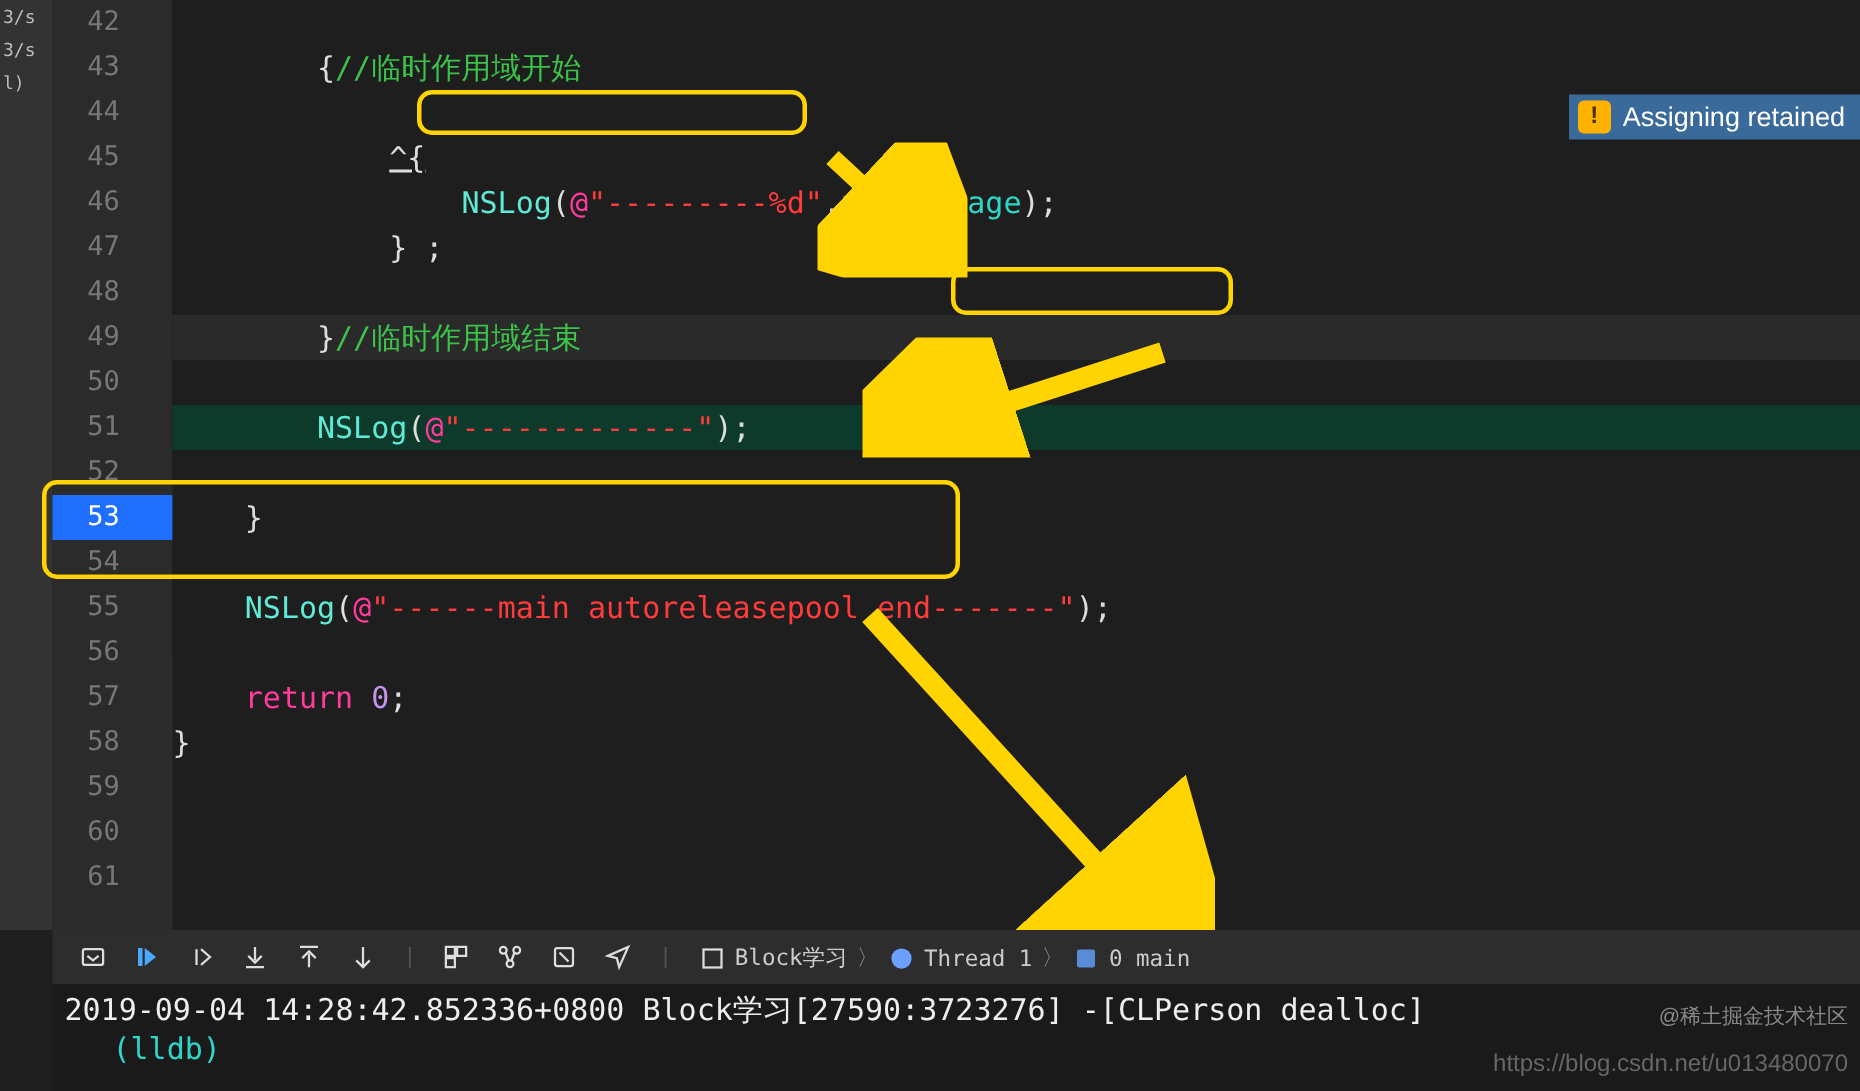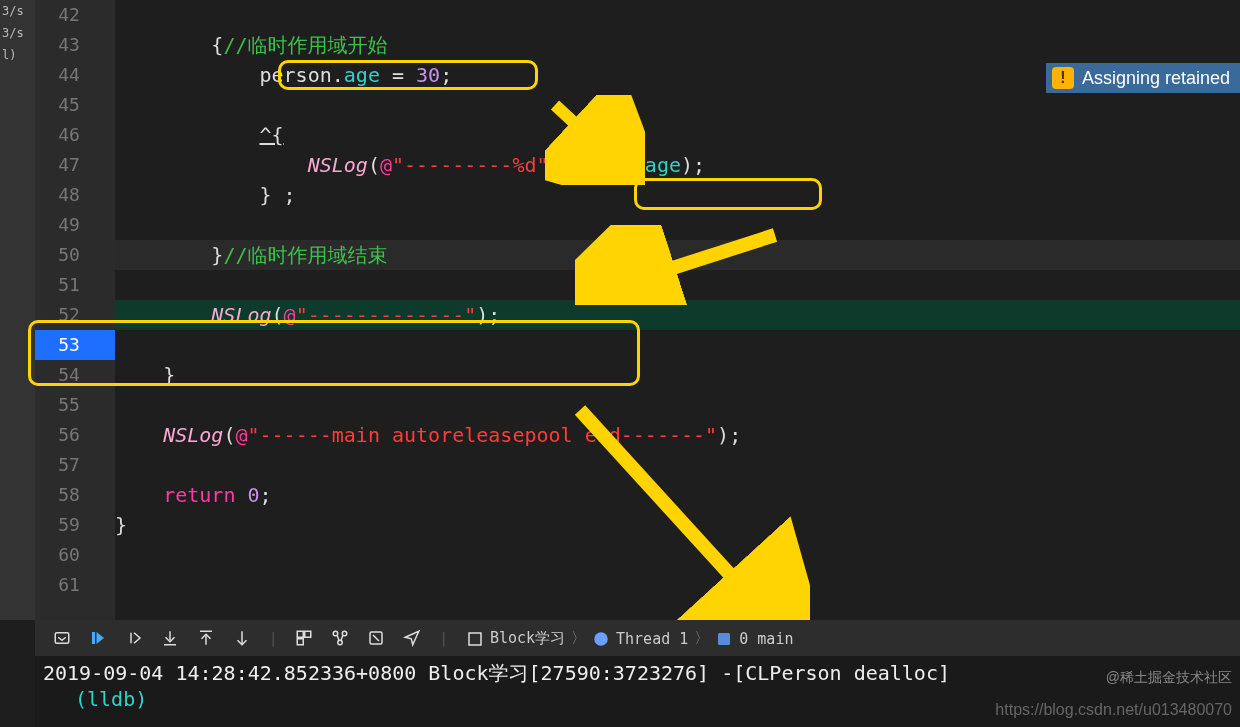--- a/index.html
+++ b/index.html
@@ -54,21 +54,21 @@
 .line { height: 30px; line-height: 30px; white-space: pre; color: #ddd; }
 .pc-line { background: #0d3a2a; }
 .c-comment { color: #3cc24a; }
 .c-pink { color: #ff3b9d; text-decoration: underline; }
 .c-type { color: #5bb0ff; text-decoration: underline; }
 .c-key { color: #ff3b9d; }
 .c-str { color: #ff3b3b; }
 .c-num { color: #c792ea; }
 .c-teal { color: #2fd5c7; text-decoration: underline; }
 .c-prop { color: #2fd5c7; }
-.c-func { color: #f9a8d4; font-style: italic; }
+.c-func { color: #5eead4; }
 
 .hlbox {
   position: absolute;
   border: 3px solid #ffd400;
   border-radius: 10px;
   pointer-events: none;
 }
 
 .arrow {
   position: absolute;
@@ -168,21 +168,20 @@
   <div class="ln">57</div>
   <div class="ln">58</div>
   <div class="ln">59</div>
   <div class="ln">60</div>
   <div class="ln">61</div>
 </div>
 
 <div class="editor">
   <div class="line"></div>
   <div class="line">        <span>{</span><span class="c-comment">//临时作用域开始</span></div>
-  <div class="line">            <span>person.</span><span class="c-prop">age</span><span> = </span><span class="c-num">30</span><span>;</span></div>
   <div class="line"></div>
   <div class="line">            <span style="text-decoration:underline">^{</span></div>
   <div class="line">                <span class="c-func">NSLog</span><span>(</span><span class="c-key">@</span><span class="c-str">"---------%d"</span><span>,</span><span>person</span><span>.</span><span class="c-prop">age</span><span>);</span></div>
   <div class="line">            <span>} ;</span></div>
   <div class="line"></div>
   <div class="line" style="background:#2a2a2a;">        <span>}</span><span class="c-comment">//临时作用域结束</span></div>
   <div class="line"></div>
   <div class="line pc-line">        <span class="c-func">NSLog</span><span>(</span><span class="c-key">@</span><span class="c-str">"-------------"</span><span>);</span></div>
   <div class="line"></div>
   <div class="line">    <span>}</span></div>

